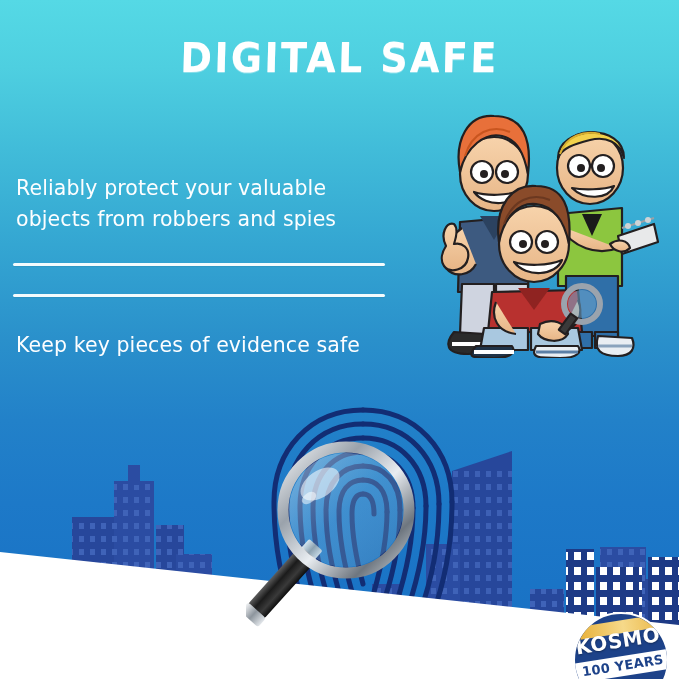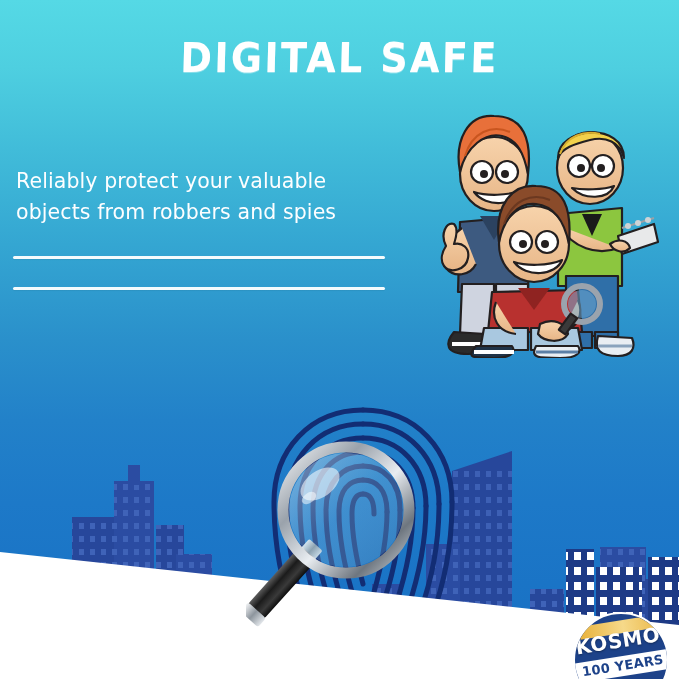--- a/index.html
+++ b/index.html
@@ -21,21 +21,21 @@
     font-size:41px;
     font-weight:bold;
     letter-spacing:2.5px;
     line-height:48px;
     text-transform:uppercase;
     transform:scaleX(.93) skewX(-1.5deg);
     text-shadow:0 1px 0 rgba(255,255,255,.35);
   }
 
   
-  .copy{position:absolute;left:13px;top:166px;width:372px;}
+  .copy{position:absolute;left:13px;top:173px;width:372px;}
   .bullet{
     color:#fdfeff;
     font-family:"DejaVu Sans",sans-serif;
     font-size:20.5px;
     line-height:31px;
     letter-spacing:.1px;
     font-weight:400;
     padding-left:3px;
   }
   .divider{
@@ -316,20 +316,21 @@
       </g>
     </g>
   </svg>
 
   <div class="title">DIGITAL SAFE</div>
 
   <div class="copy">
     <div class="bullet b1">Reliably protect your valuable objects from robbers and spies</div>
     <div class="divider"></div>
     <div class="divider"></div>
+    <div class="bullet b3">Keep key pieces of evidence safe</div>
   </div>
 
   <div class="logo">
     <div class="logo-circle">
       <div class="logo-gold"></div>
       <div class="logo-word">KOSMOS</div>
       <div class="logo-banner"></div>
       <div class="logo-years">100 YEARS</div>
     </div>
   </div>

